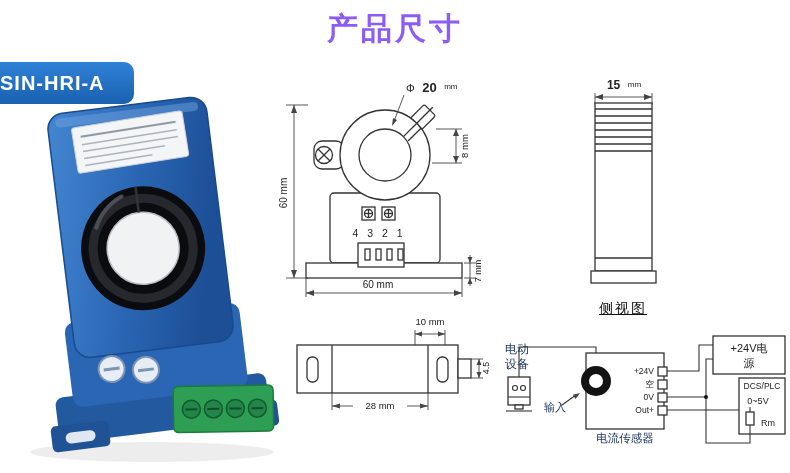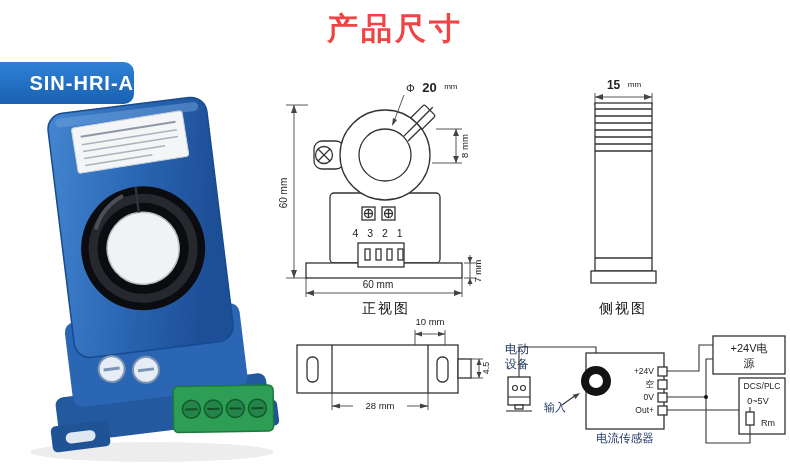--- a/index.html
+++ b/index.html
@@ -1,24 +1,24 @@
 <!DOCTYPE html>
 <html><head>
 <meta charset="utf-8">
 <style>
   * { margin:0; padding:0; box-sizing:border-box; }
   html,body { background:#ffffff; }
   body { font-family:"Liberation Sans","DejaVu Sans",sans-serif; }
   .page { position:relative; width:790px; height:473px; background:#fff; overflow:hidden; }
   .abs { position:absolute; }
   .title { position:absolute; left:0; right:0; top:8px; text-align:center;
-           font-size:31px; font-weight:bold; color:#ef4444; letter-spacing:3px; }
+           font-size:31px; font-weight:bold; color:#8b5cf6; letter-spacing:3px; }
   .badge { position:absolute; left:0; top:62px; width:134px; height:42px;
            background:linear-gradient(180deg,#2f82d8,#1a60b0);
-           border-radius:0 10px 10px 0; display:flex; align-items:center; justify-content:flex-end;
+           border-radius:0 10px 10px 0; display:flex; align-items:center; justify-content:flex-start;
            color:#fff; font-size:20px; font-weight:bold; letter-spacing:1px; }
   .caption { position:absolute; width:100px; text-align:center; font-size:14px;
              color:#111; letter-spacing:2px; }
   svg text { fill:#222; font-family:"Liberation Sans","DejaVu Sans",sans-serif; }
   .ln  { fill:none; stroke:#333; stroke-width:1.3; }
   .lnw { fill:#fff;  stroke:#333; stroke-width:1.3; }
   .dim { fill:none; stroke:#444; stroke-width:0.9; }
   .ar  { fill:#444; stroke:none; }
   .dtx { font-size:10px; fill:#222; }
   .wln { fill:none; stroke:#333; stroke-width:1.1; }
@@ -180,21 +180,20 @@
 
     <g>
       <line x1="28" y1="203" x2="28" y2="222" class="dim"></line>
       <line x1="184" y1="203" x2="184" y2="222" class="dim"></line>
       <line x1="28" y1="218" x2="184" y2="218" class="dim"></line>
       <polygon points="28,218 36,215 36,221" class="ar"></polygon>
       <polygon points="184,218 176,215 176,221" class="ar"></polygon>
       <text class="dtx" x="100" y="213" text-anchor="middle">60 mm</text>
     </g>
   </svg>
-  <div class="caption" style="left:336px; top:300px;">正视图</div>
 
   <svg class="abs" style="left:578px; top:75px;" width="122" height="228" viewBox="0 0 122 228">
     <text x="46" y="14" text-anchor="middle">
       <tspan font-size="12" font-weight="bold">15</tspan>
       <tspan font-size="8" dx="3" dy="-2">mm</tspan>
     </text>
     <g>
       <line x1="17" y1="18" x2="17" y2="30" class="dim"></line>
       <line x1="74" y1="18" x2="74" y2="30" class="dim"></line>
       <line x1="17" y1="22" x2="74" y2="22" class="dim"></line>
@@ -207,21 +206,21 @@
       <line x1="17" y1="41" x2="74" y2="41" class="ln"></line>
       <line x1="17" y1="48" x2="74" y2="48" class="ln"></line>
       <line x1="17" y1="55" x2="74" y2="55" class="ln"></line>
       <line x1="17" y1="62" x2="74" y2="62" class="ln"></line>
       <line x1="17" y1="69" x2="74" y2="69" class="ln"></line>
       <line x1="17" y1="76" x2="74" y2="76" class="ln"></line>
     </g>
     <line x1="17" y1="183" x2="74" y2="183" class="ln"></line>
     <rect x="13" y="196" width="65" height="12" class="lnw"></rect>
   </svg>
-  <div class="caption" style="left:573px; top:300px;">侧视图</div>
+  <div class="caption" style="left:573px; top:300px;text-decoration:underline;">侧视图</div>
 
   <svg class="abs" style="left:283px; top:312px;" width="212" height="112" viewBox="0 0 212 112">
     <rect x="14" y="33" width="161" height="48" class="lnw"></rect>
     <line x1="49" y1="33" x2="49" y2="81" class="ln"></line>
     <line x1="145" y1="33" x2="145" y2="81" class="ln"></line>
     <rect x="24" y="45" width="11" height="25" rx="5" class="lnw"></rect>
     <rect x="154" y="45" width="11" height="25" rx="5" class="lnw"></rect>
     <rect x="175" y="47" width="13" height="19" class="lnw"></rect>
 
     <g>

